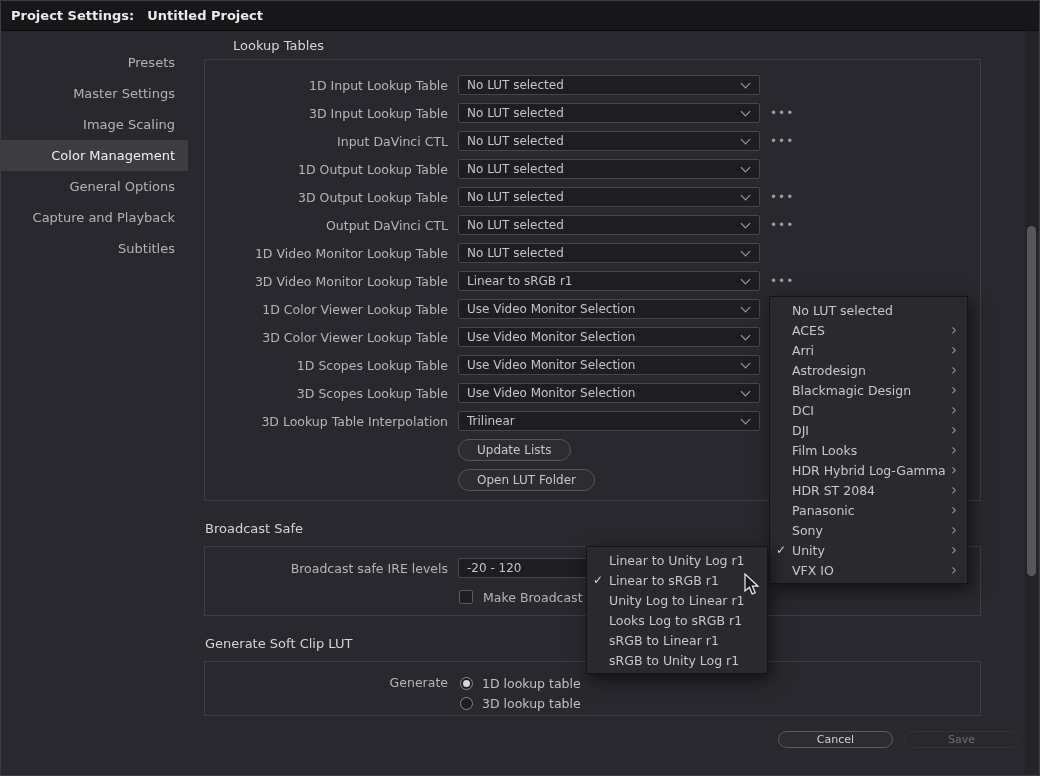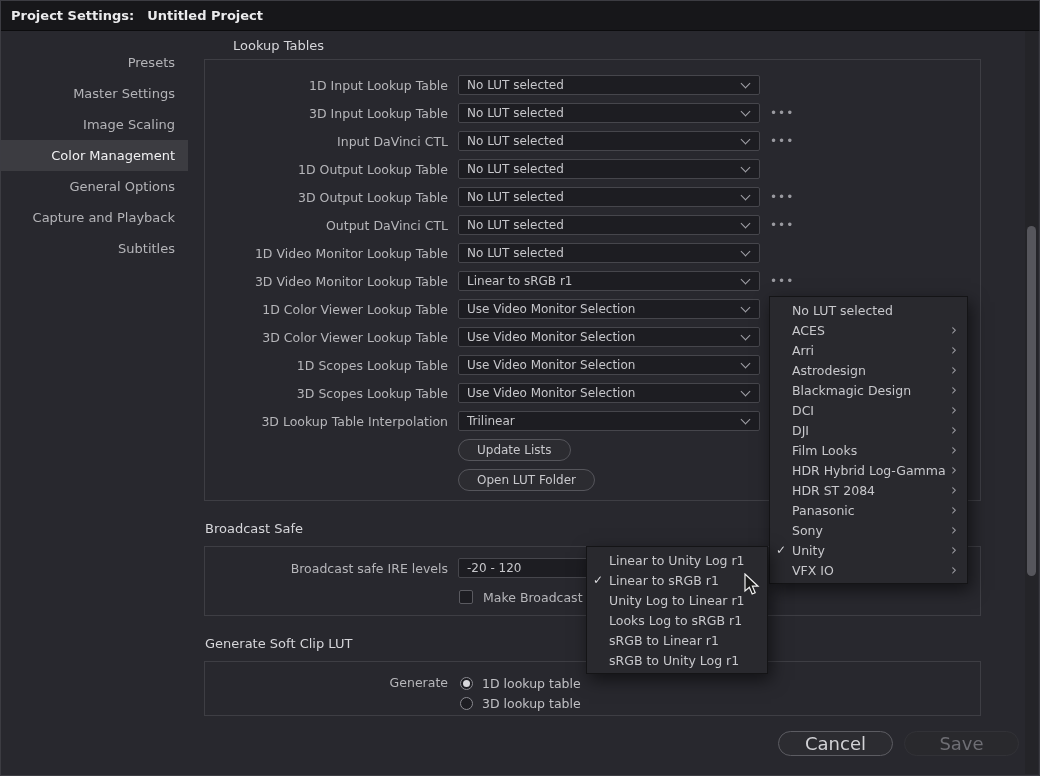--- a/index.html
+++ b/index.html
@@ -71,22 +71,22 @@
   .radio-row { display:flex; align-items:center; height:20px; }
   .radio {
     width:13px; height:13px; border-radius:50%; flex:none;
     border:1px solid #8a8a90; background:#1d1d22;
     display:flex; align-items:center; justify-content:center;
   }
   .radio-dot { width:7px; height:7px; border-radius:50%; background:#d8d8dc; }
   .radio-label { margin-left:9px; font-size:12.5px; color:#c0c0c4; white-space:nowrap; }
   
   .btn-footer {
-    position:absolute; height:25px; width:115px; top:730px;
-    border-radius:13px; font-size:18px;
+    position:absolute; height:17px; width:115px; top:730px;
+    border-radius:13px; font-size:11px;
     display:flex; align-items:center; justify-content:center; cursor:default;
   }
   #btn-cancel { left:777px; background:#2c2c31; border:1px solid #5c5c62; color:#d2d2d6; }
   #btn-save   { left:903px; background:#29292d; border:1px solid #323237; color:#6e6e74; }
   
   .scroll-track { position:absolute; right:1px; top:30px; width:13px; bottom:1px; background:#242428; }
   .scroll-thumb { position:absolute; left:2px; top:195px; width:9px; height:350px; border-radius:5px; background:#56565c; }
   
   .menu {
     position:absolute; background:#29292e; border:1px solid #141416;

